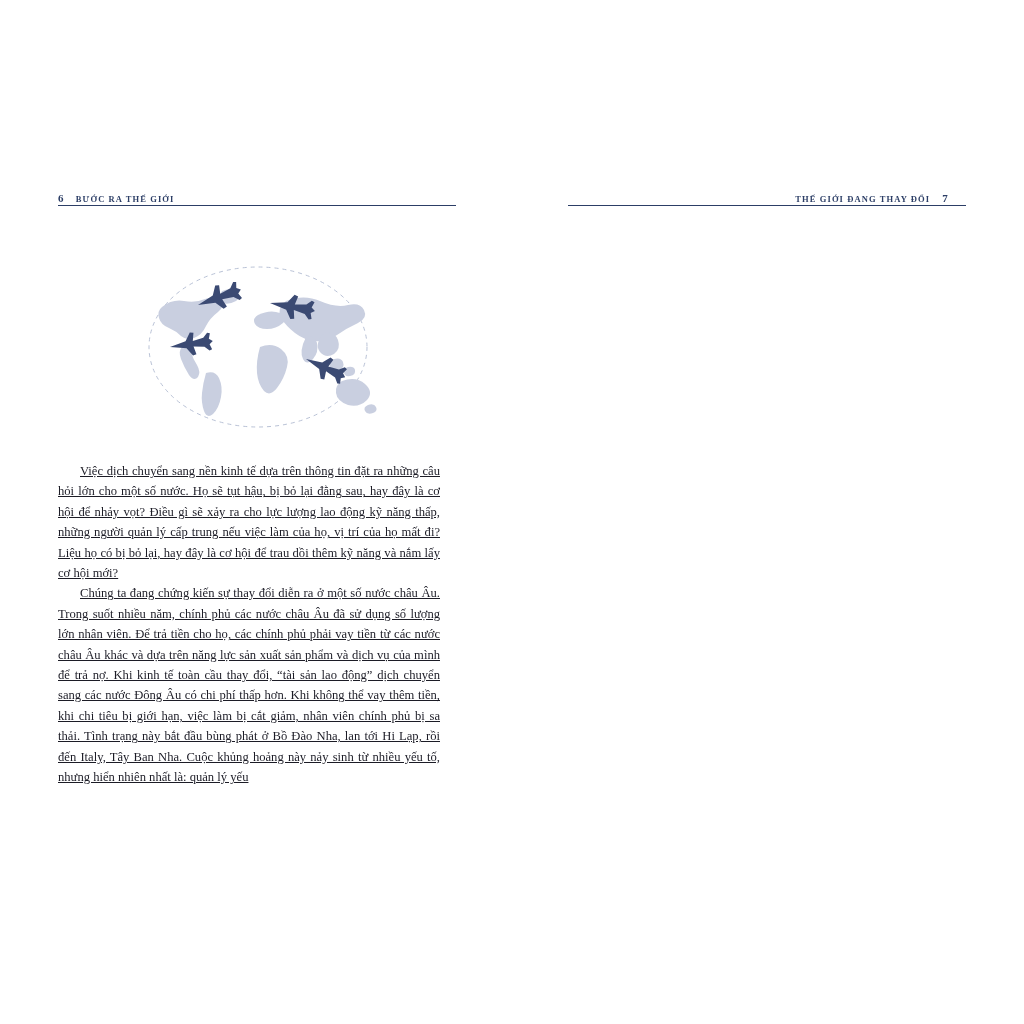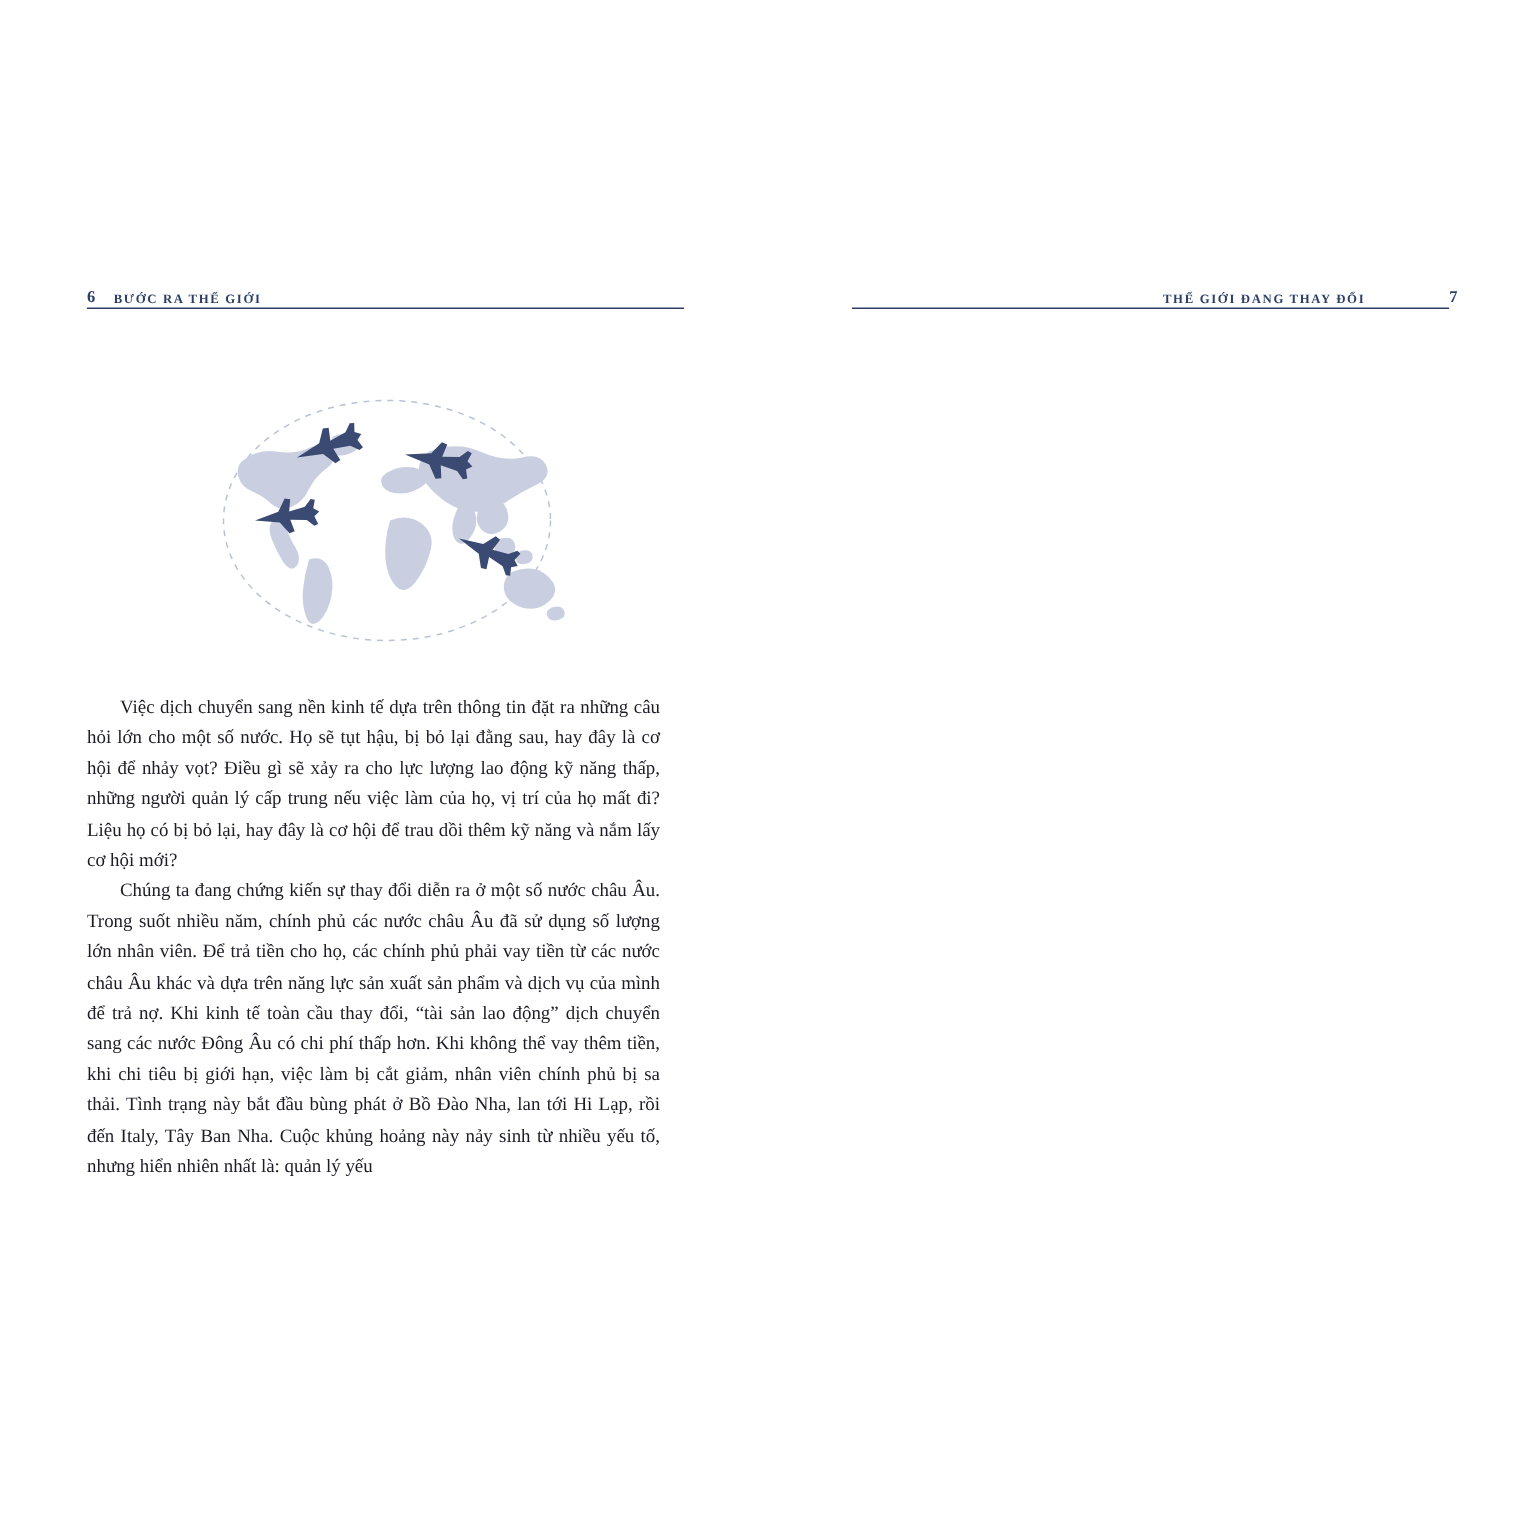--- a/index.html
+++ b/index.html
@@ -28,21 +28,21 @@
   
   .header {
     position: absolute;
     top: 186px;
     height: 18px;
     display: flex;
     align-items: flex-end;
     font-family: "Liberation Serif", serif;
   }
   .header-left  { left: 58px;  width: 400px; justify-content: flex-start; }
-  .header-right { right: 52px; width: 400px; justify-content: flex-end; gap: 44px; }
+  .header-right { right: 76px; width: 400px; justify-content: flex-end; }
 
   .folio {
     font-size: 11px;
     font-weight: bold;
     color: #2c3e66;
     letter-spacing: 0.3px;
   }
   .running-title {
     font-size: 8.5px;
     font-weight: bold;
@@ -78,20 +78,21 @@
     font-size: 12.6px;
     line-height: 20.4px;
     color: #1c1c26;
     text-align: justify;
     text-justify: inter-word;
   }
   .textcol p {
     margin: 0;
     text-indent: 22px;
     hyphens: none;
+    text-decoration: underline;
   }
   .col-left {
     left: 58px;
     top: 461px;
     width: 382px;
   }
 </style>
 </head>
 <body>
 

